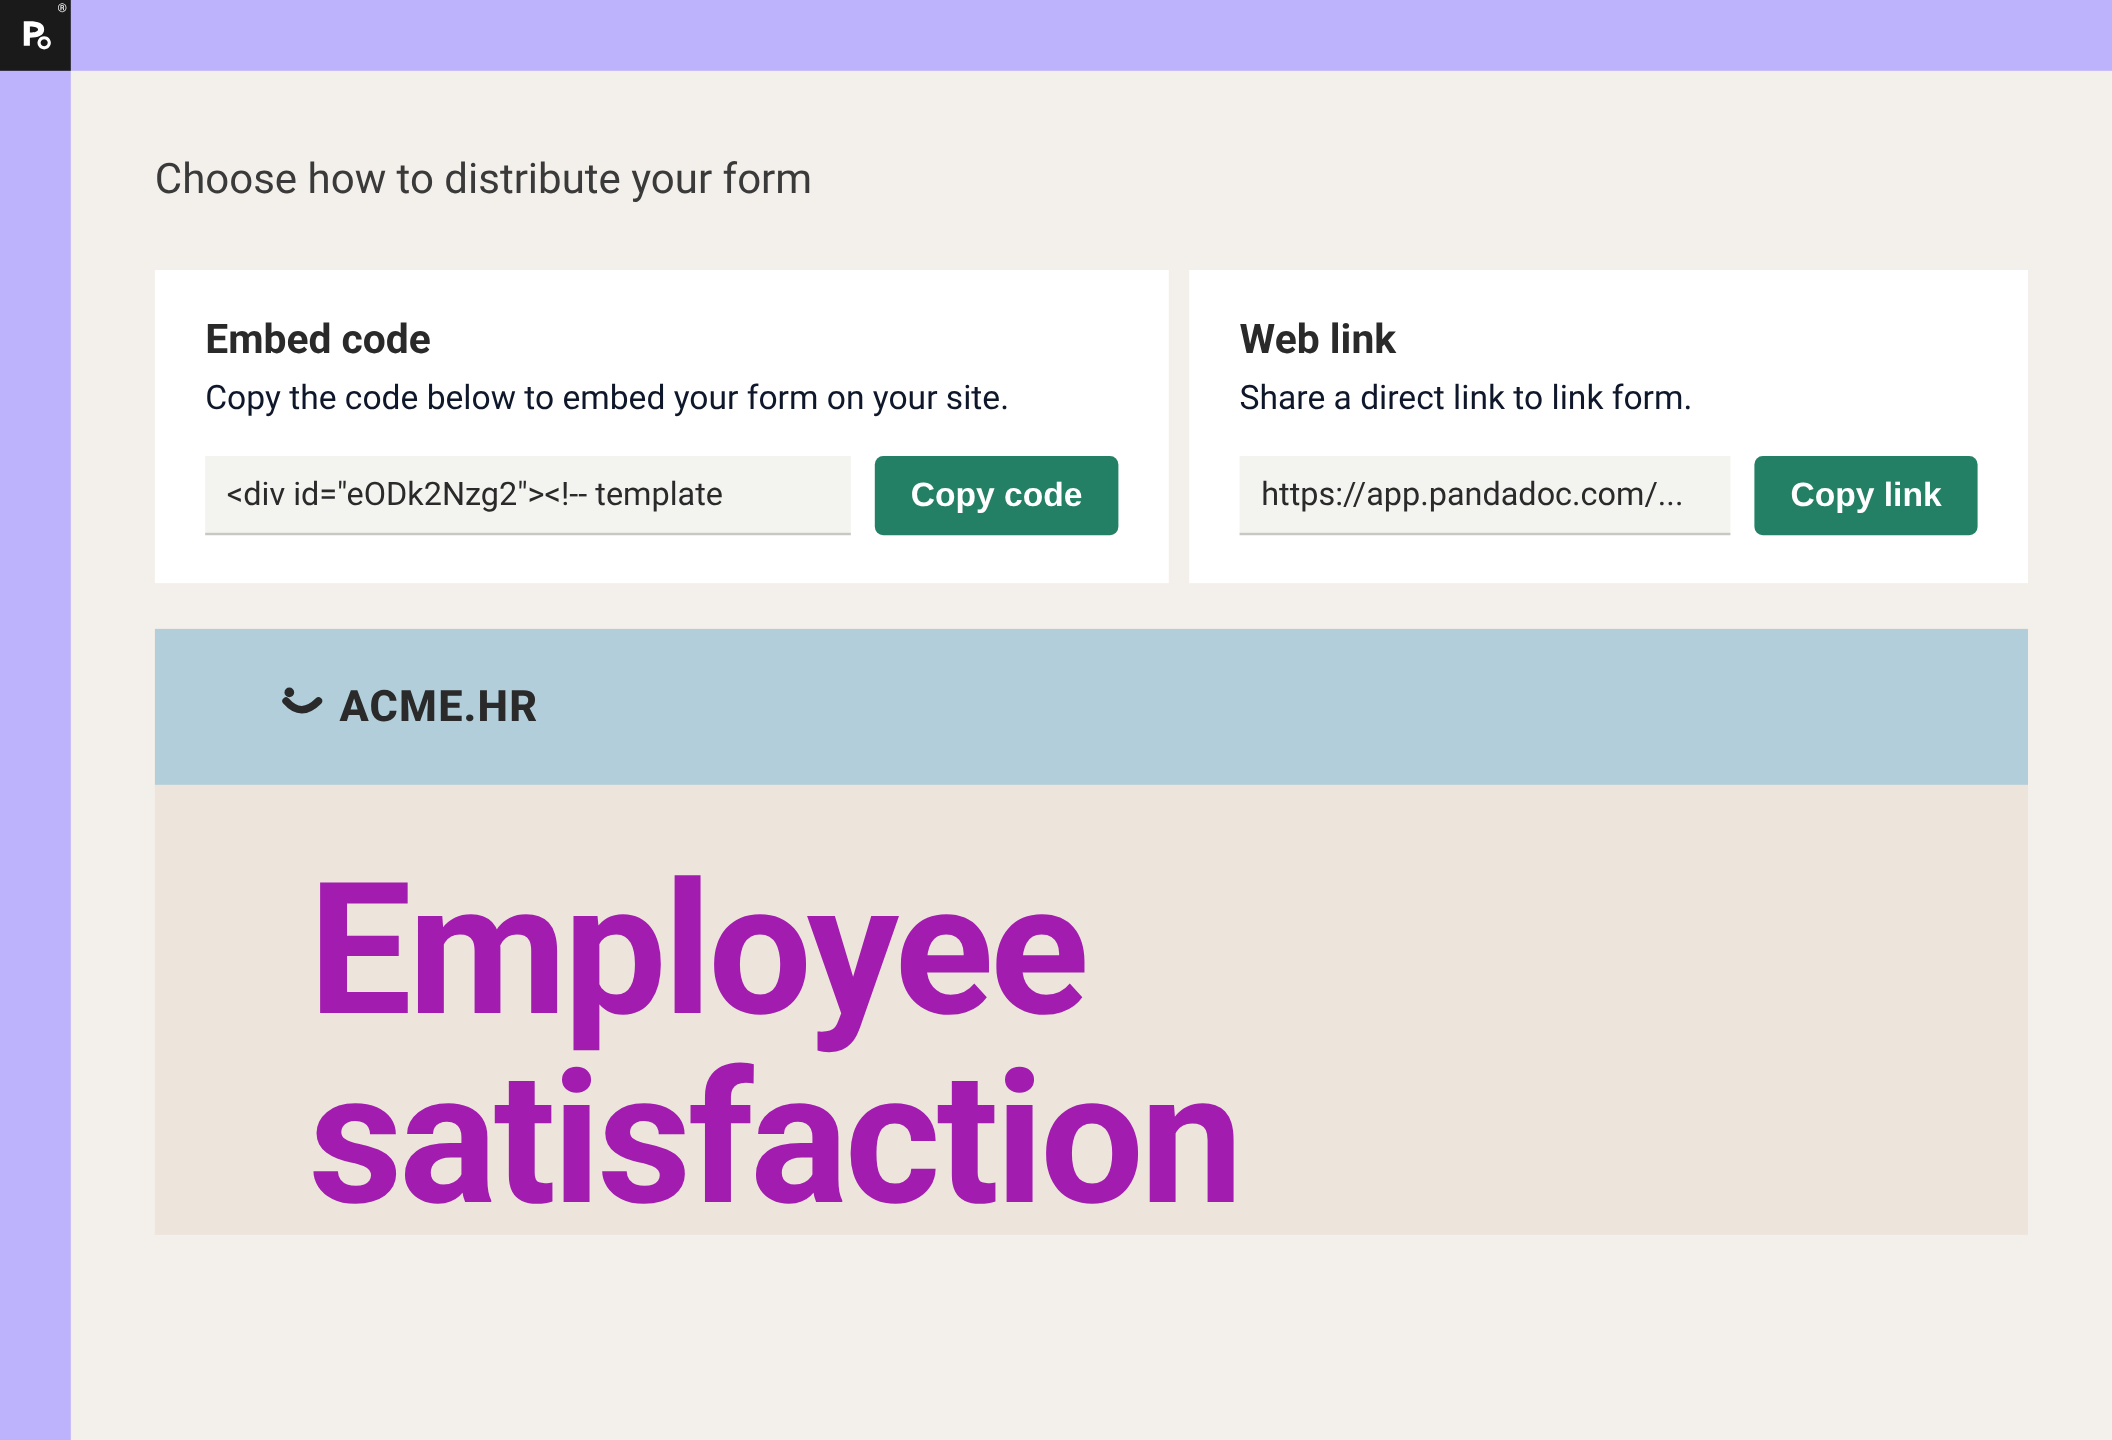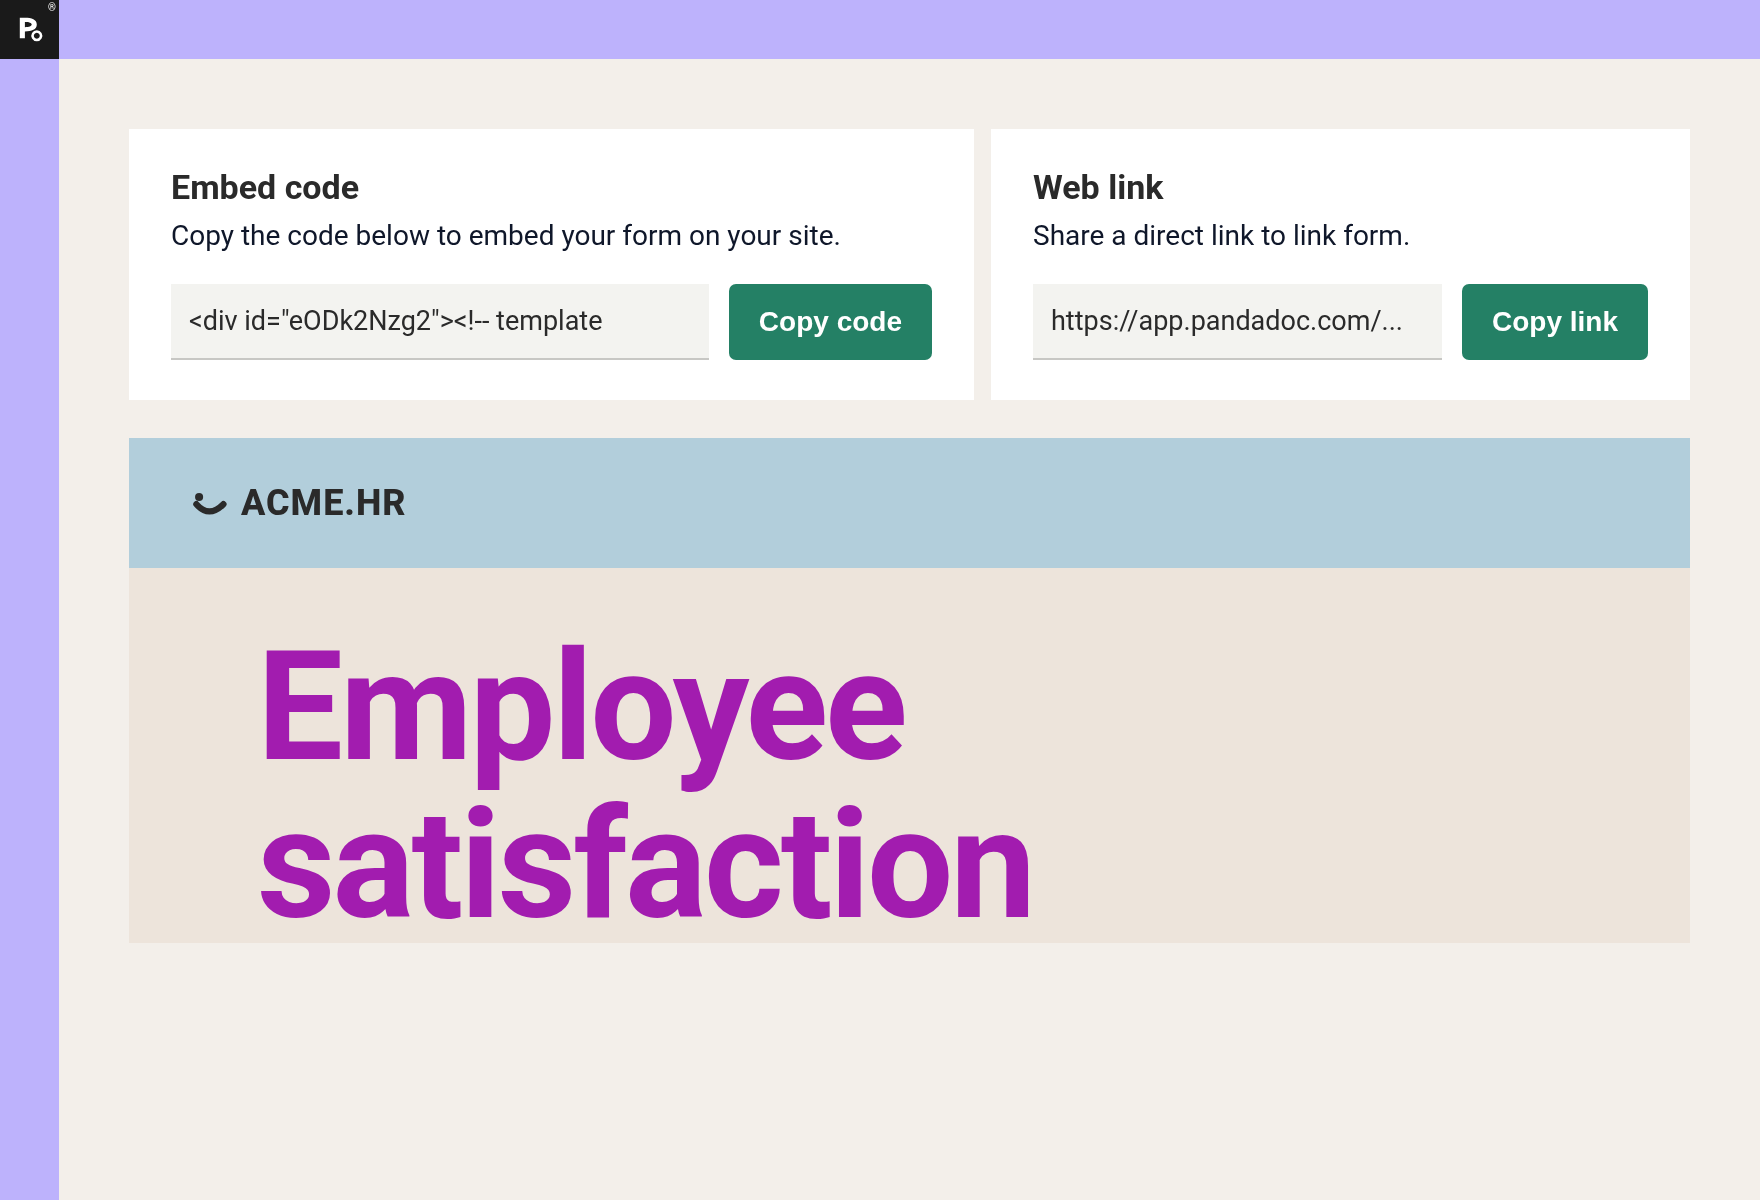--- a/index.html
+++ b/index.html
@@ -11,43 +11,44 @@
 .page-title { font-size:75px; font-weight:800; color:#2a2a2a; letter-spacing:-1.5px; line-height:1.05; margin-bottom:18px; }
 .page-subtitle { font-size:35px; font-weight:400; color:#3a3a3a; margin-bottom:55px; }
 .cards-row { display:flex; gap:17px; margin-bottom:38px; }
 .card { background:#fff; padding:38px 42px 40px 42px; flex:1; }
 .card-embed { flex:0 0 845px; }
 .card-link { flex:1; }
 .card-title { font-size:34px; font-weight:700; color:#2a2a2a; margin-bottom:12px; }
 .card-desc { font-size:28px; font-weight:400; color:#0f172a; margin-bottom:32px; }
 .code-row { display:flex; align-items:stretch; gap:20px; }
 .code-box { flex:1; background:#f3f3f0; border:none; border-bottom:2px solid #c7c7c4; padding:14px 18px; font-size:27px; color:#2a2a2a; white-space:nowrap; overflow:hidden; text-overflow:ellipsis; font-family:-apple-system,BlinkMacSystemFont,"Segoe UI",Roboto,Helvetica,Arial,sans-serif; }
-.copy-btn { background:#248065; color:#fff; border:none; border-radius:7px; padding:0 30px; font-size:28px; font-weight:700; cursor:pointer; height:76px; white-space:nowrap; }
+.copy-btn { background:#248065; color:#fff; border:none; border-radius:7px; padding:0 30px; font-size:28px; font-weight:700; cursor:pointer; height:66px; white-space:nowrap; }
 .preview-area { background:#ede4db; overflow:hidden; }
-.preview-header { background:#b2cedb; padding:44px 0 44px 62px; display:flex; align-items:flex-end; gap:14px; }
+.preview-header { background:#b2cedb; padding:44px 0 44px 104px; display:flex; align-items:flex-start; gap:14px; }
 .preview-logo-icon svg { width:36px; height:36px; display:block; }
 .preview-brand { font-size:36px; font-weight:800; color:#2a2a2a; letter-spacing:1px; }
 .preview-body { padding:60px 128px 0 128px; }
 .preview-title { font-size:153px; font-weight:700; color:#a21caf; letter-spacing:-3px; line-height:1.03; }
 </style>
 </head>
 <body>
 
 <div class="logo-corner">
   <span>
     <svg viewBox="0 0 40 40">
         <path d="M8 8 L8 32 L14 32 L14 24 C22 24 28 22 28 16 C28 10 22 8 14 8 Z M14 13 C19 13 22 14 22 16 C22 18 19 19 14 19 Z" fill="#fff"></path>
         <path d="M28 24 a5 5 0 1 0 0.01 0" fill="none" stroke="#fff" stroke-width="3"></path>
       </svg>
   </span>
   <span class="reg-mark">®</span>
 </div>
 
 <div class="main-panel">
 
+  <p class="page-subtitle">Choose how to distribute your form</p>
 
   <div class="cards-row">
 
     <div class="card card-embed">
       <h2 class="card-title">Embed code</h2>
       <p class="card-desc">Copy the code below to embed your form on your site.</p>
       <div class="code-row">
         <input class="code-box" type="text" readonly="" value="&lt;div id=&quot;eODk2Nzg2&quot;&gt;&lt;!-- template" style="">
         <button class="copy-btn">Copy code</button>
       </div>

